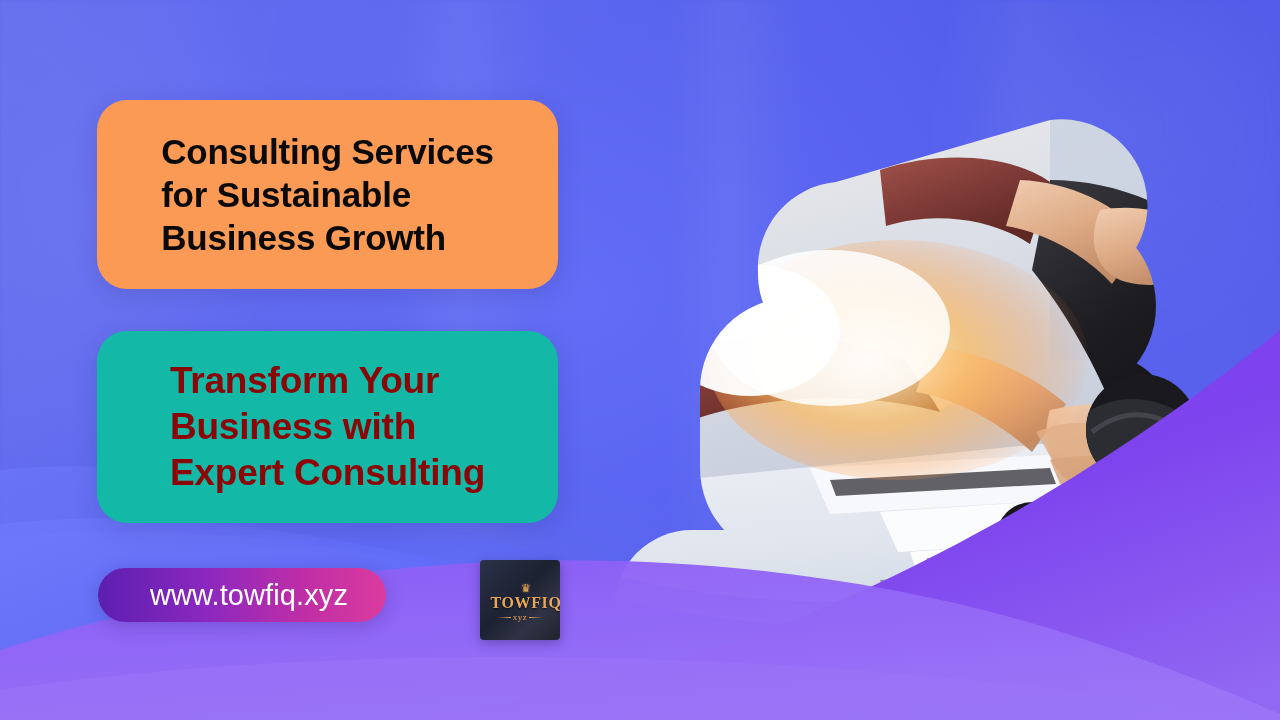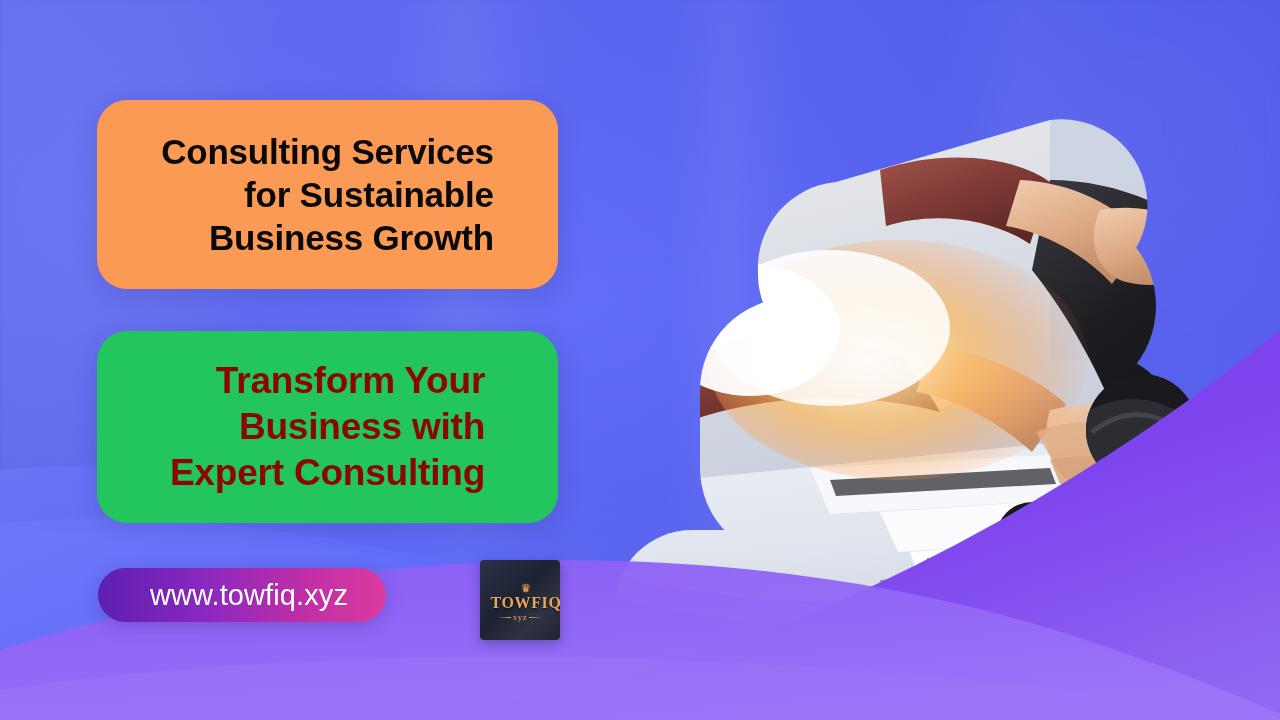--- a/index.html
+++ b/index.html
@@ -60,21 +60,21 @@
     height: 600px;
   }
   .photo-stage svg { display: block; width: 700px; height: 600px; }
 
   
   .card {
     position: absolute;
     display: flex;
     align-items: center;
     justify-content: center;
-    text-align: right;
+    text-align: left;
     border-radius: 30px;
   }
   .card-headline {
     position: absolute;
     left: 97px;
     top: 100px;
     width: 461px;
     height: 189px;
     background: #fa9a55;
     box-shadow: 0 6px 26px rgba(30,30,90,.16);
@@ -87,21 +87,21 @@
     letter-spacing: -0.2px;
     padding: 0 20px;
     white-space: pre-line;
   }
   .card-subhead {
     position: absolute;
     left: 97px;
     top: 331px;
     width: 461px;
     height: 192px;
-    background: #22c55e;
+    background: #14b8a6;
     box-shadow: 0 6px 26px rgba(30,30,90,.16);
   }
   .card-subhead .subhead-text {
     color: #8b0606;
     font-size: 37px;
     font-weight: 700;
     line-height: 1.24;
     letter-spacing: -0.2px;
     padding: 0 14px;
     white-space: pre-line;

